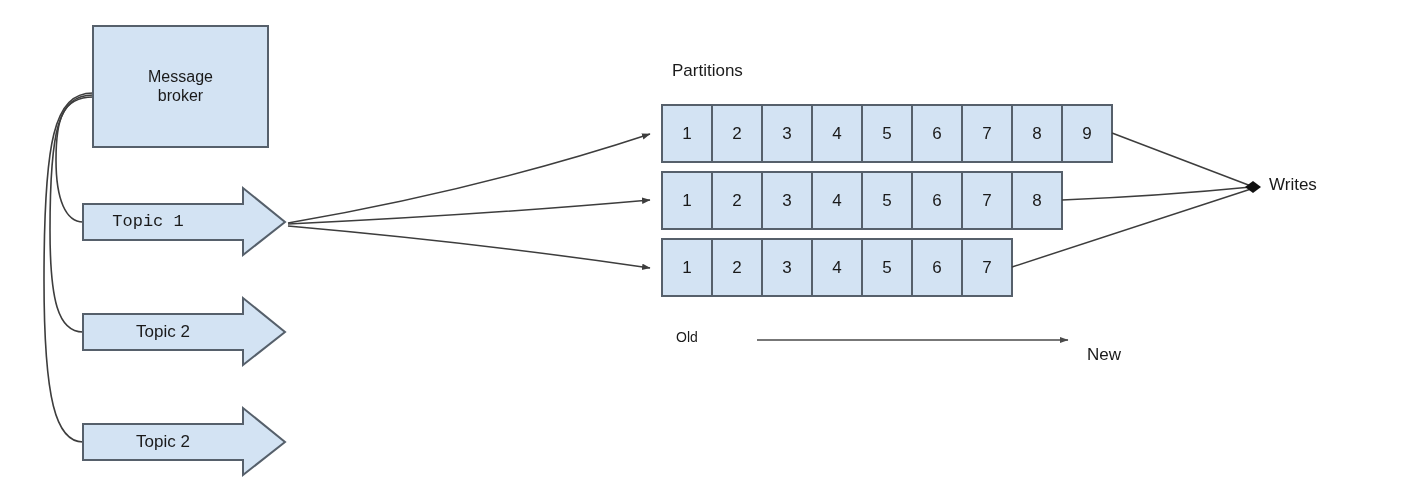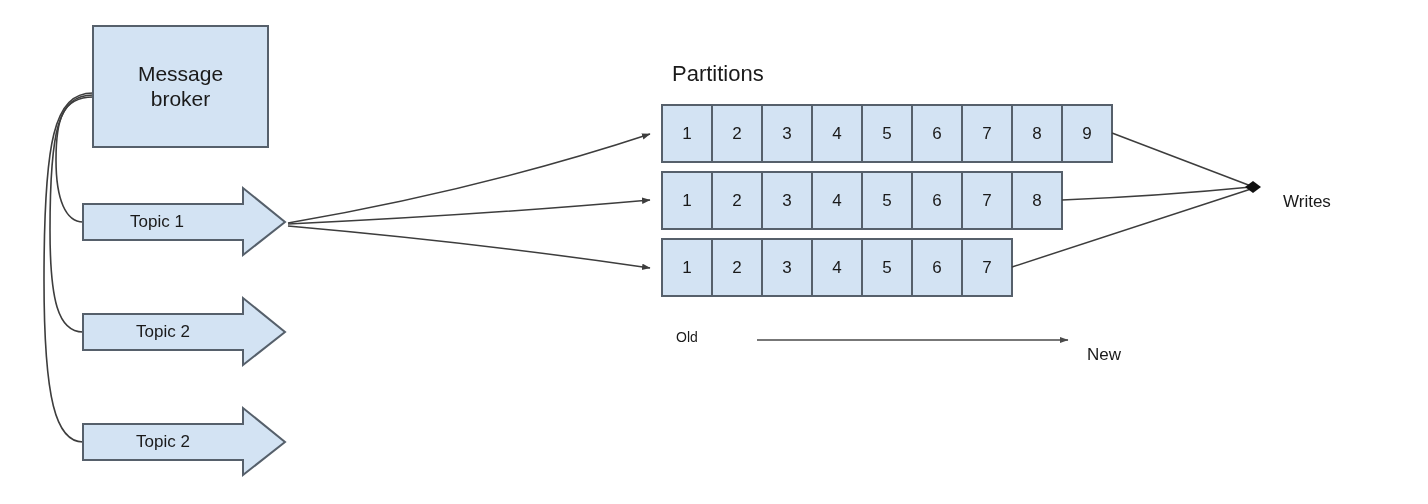--- a/index.html
+++ b/index.html
@@ -31,54 +31,53 @@
   
   #broker-box {
     left: 93px;
     top: 26px;
     width: 175px;
     height: 121px;
     display: flex;
     flex-direction: column;
     align-items: center;
     justify-content: center;
-    font-size: 21px;
+    font-size: 16px;
     text-align: center;
   }
   
   .topic-label {
     font-size: 17px;
     display: flex;
     align-items: center;
     justify-content: center;
     width: 160px;
     height: 36px;
   }
-  #topic-1-label { left: 77px; top: 204px; }
+  #topic-1-label { left: 68px; top: 204px; font-family: Liberation Mono, monospace; }
   #topic-2a-label { left: 83px; top: 314px; }
   #topic-2b-label { left: 83px; top: 424px; }
 
   
   .cell-num {
     font-size: 17px;
     display: flex;
     align-items: center;
     justify-content: center;
   }
   
   #partitions-caption {
     left: 672px;
     top: 61px;
-    font-size: 22px;
+    font-size: 17px;
   }
   #writes-caption {
     left: 1269px;
-    top: 192px;
-    font-size: 17px;
-    margin-left: 14px;
+    top: 175px;
+    font-size: 17px;
   }
   #old-caption {
     left: 676px;
     top: 329px;
     font-size: 14px;
   }
   #new-caption {
     left: 1087px;
     top: 345px;
     font-size: 17px;

